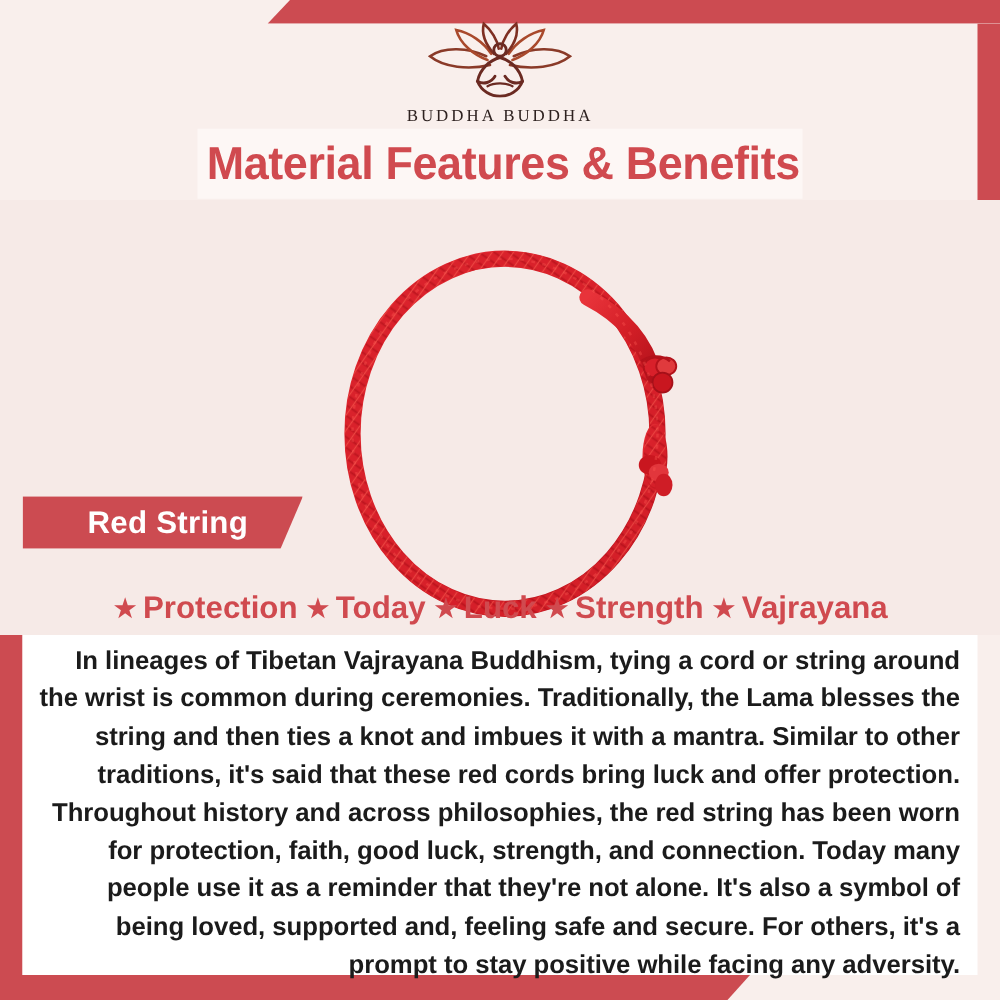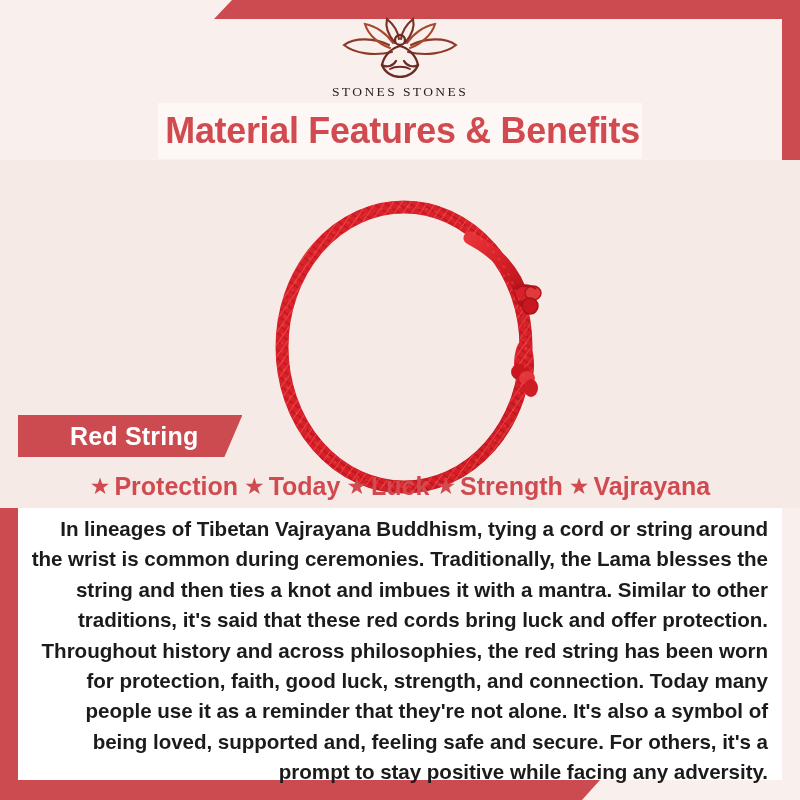--- a/index.html
+++ b/index.html
@@ -113,21 +113,21 @@
   }
   .hero-inner {
     position: absolute;
     inset: 0;
   }
 
   
   .ribbon {
     position: absolute;
     left: 18px;
-    top: 415px;
+    top: 397px;
     height: 42px;
     background: #cc4b51;
     display: flex;
     align-items: center;
     padding: 0 44px 0 52px;
     clip-path: polygon(0 0, 100% 0, calc(100% - 18px) 100%, 0 100%);
     z-index: 6;
   }
   .ribbon-text {
     color: #ffffff;
@@ -220,21 +220,21 @@
           <circle cx="65" cy="24" r="5" stroke="#6b2a22" stroke-width="2.3"></circle>
 
           <path d="M65 30 C 57 32, 49 39, 47 49 C 52 52, 58 50, 61 45" stroke="#6b2a22" stroke-width="2.3"></path>
           <path d="M65 30 C 73 32, 81 39, 83 49 C 78 52, 72 50, 69 45" stroke="#6b2a22" stroke-width="2.3"></path>
 
           <path d="M47 49 C 50 57, 58 61, 65 61 C 72 61, 80 57, 83 49" stroke="#6b2a22" stroke-width="2.3"></path>
           <path d="M55 53 C 60 50, 70 50, 75 53" stroke="#6b2a22" stroke-width="1.8"></path>
         </g>
       </svg>
     </span>
-    <span class="logo-word">STONES STONES</span>
+    <span class="logo-word">BUDDHA BUDDHA</span>
   </div>
 
   <div class="title-panel">
     <span class="title-text">Material Features &amp; Benefits</span>
   </div>
 
   <div class="hero">
     <div class="hero-inner">
       <svg width="800" height="348" viewBox="0 0 800 348" xmlns="http://www.w3.org/2000/svg">
         <defs>

